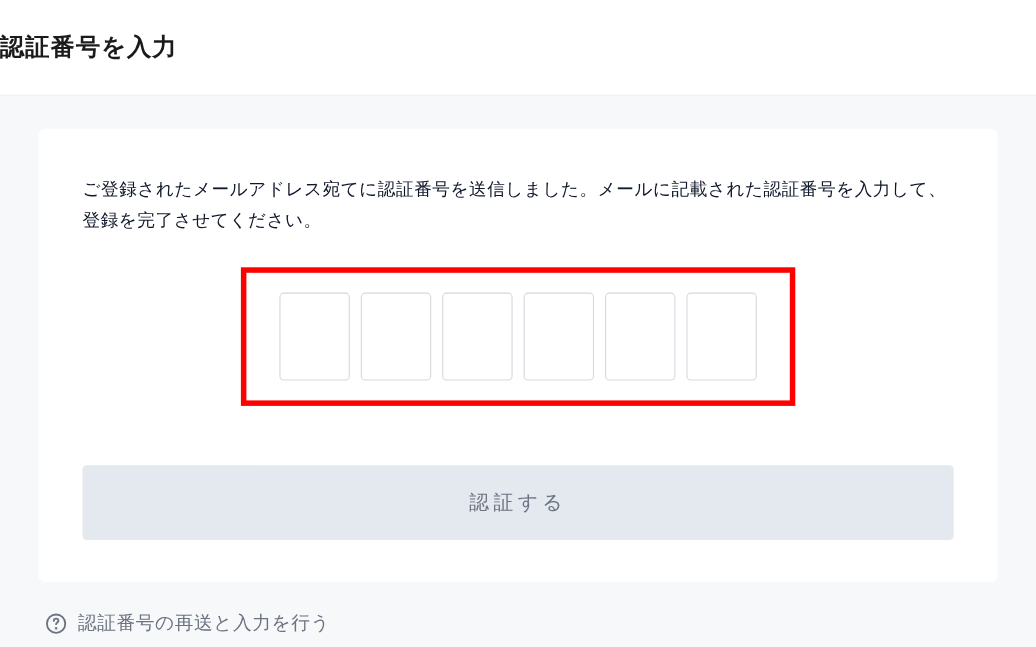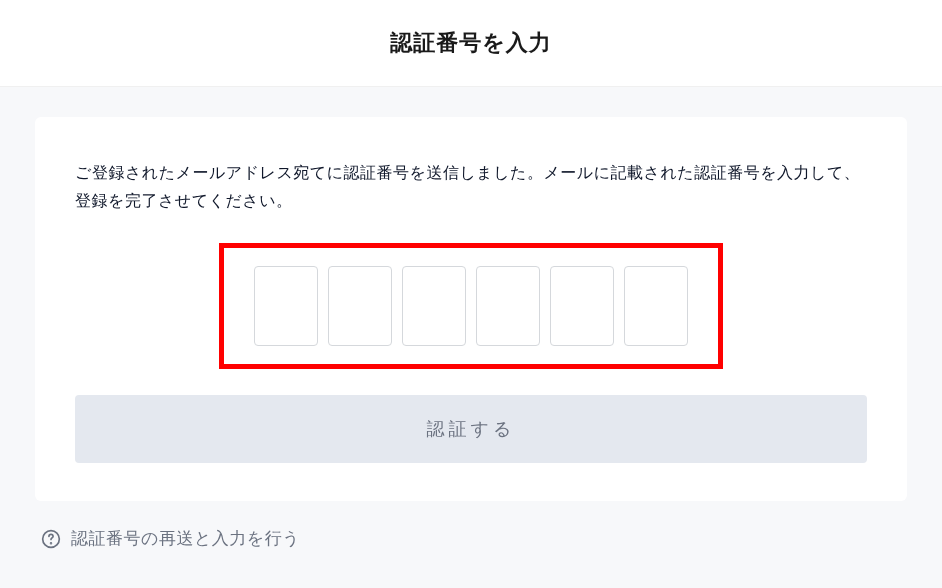--- a/index.html
+++ b/index.html
@@ -10,21 +10,20 @@
     body {
       font-family: -apple-system, BlinkMacSystemFont, "Segoe UI", "Hiragino Sans", "Hiragino Kaku Gothic ProN", Meiryo, sans-serif;
       background: #f7f8fa;
       width: 942px;
       height: 588px;
       overflow: hidden;
     }
     .header {
       background: #ffffff;
       padding: 28px 0;
-      text-align: center;
       border-bottom: 1px solid #f0f0f0;
     }
     .header h1 {
       font-size: 22px;
       font-weight: 600;
       color: #1a1a1a;
       letter-spacing: 1px;
     }
     .content-area {
       padding: 30px 35px 0 35px;
@@ -66,20 +65,21 @@
       width: 100%;
       background: #e4e8ef;
       border: none;
       border-radius: 4px;
       padding: 22px 0;
       font-size: 18px;
       color: #6b7280;
       letter-spacing: 4px;
       cursor: pointer;
       font-family: inherit;
+      margin-top: 28px;
     }
     .resend-link {
       display: flex;
       align-items: center;
       gap: 10px;
       padding: 26px 0 0 6px;
       color: #6b7280;
       font-size: 17px;
       cursor: pointer;
       letter-spacing: 0.5px;

